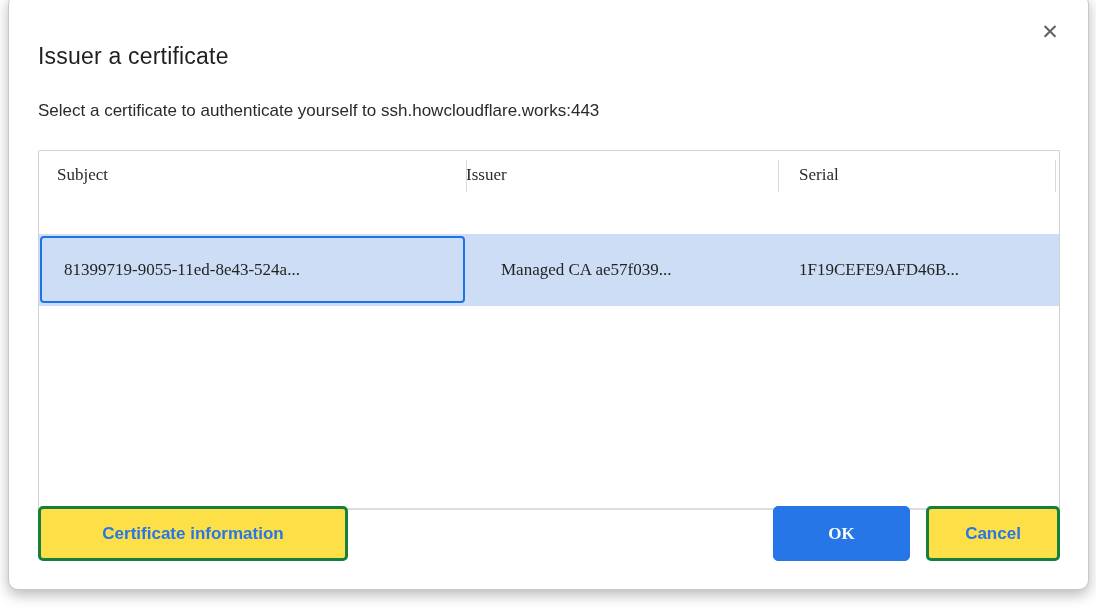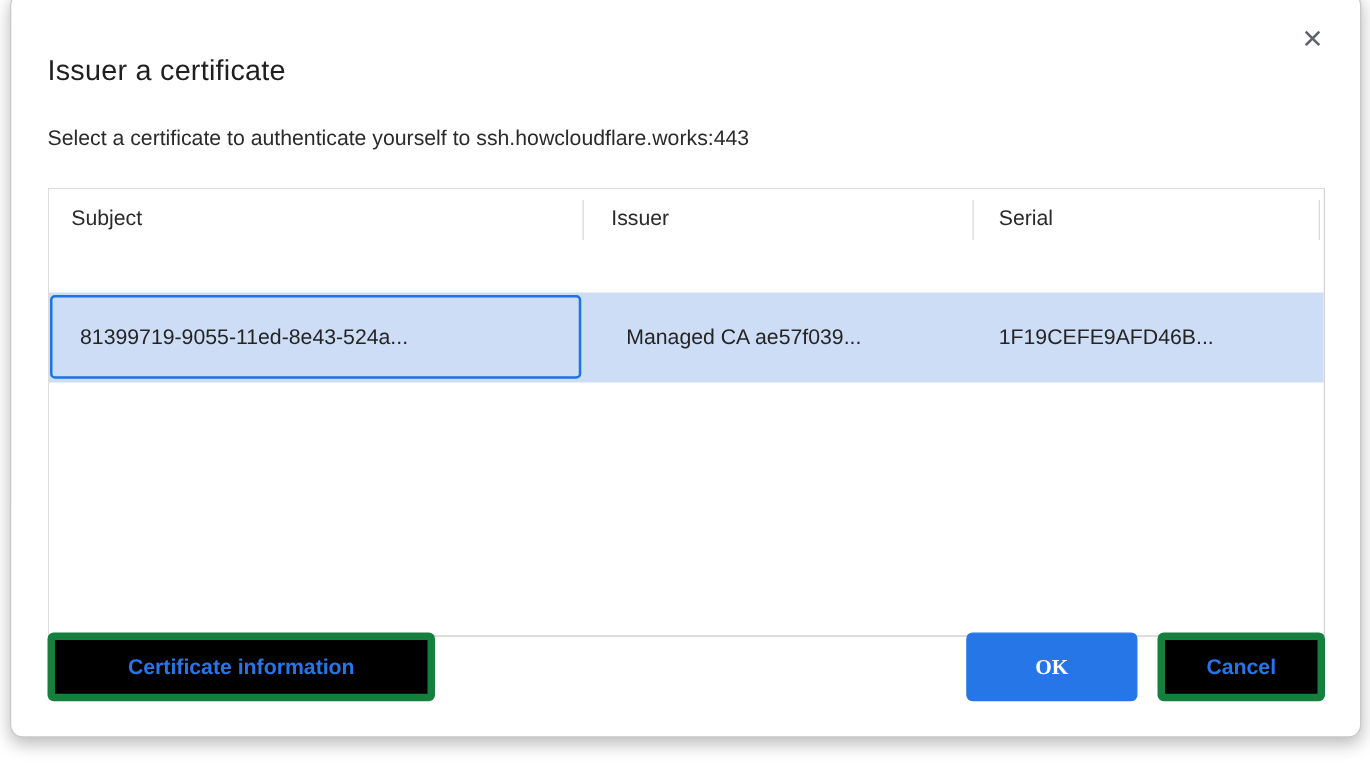--- a/index.html
+++ b/index.html
@@ -47,38 +47,39 @@
   }
   .cert-table {
     position: absolute;
     left: 29px; top: 155px;
     width: 1022px; height: 360px;
     border: 1px solid #d2d2d2;
     border-bottom: 2px solid #dedede;
     border-radius: 2px;
     background: #ffffff;
     overflow: hidden;
+    font-family: Liberation Serif, serif;
   }
   .thead {
     position: relative;
     height: 48px;
     display: flex;
     align-items: center;
   }
   .th {
     font-size: 17px;
     color: #2a2a2a;
     font-weight: 400;
     position: relative;
     height: 100%;
     display: flex;
     align-items: center;
   }
   .th-subject { width: 427px; padding-left: 18px; }
-  .th-issuer  { width: 312px; padding-left: 23px; }
+  .th-issuer  { width: 312px; }
   .th-serial  { width: 277px; padding-left: 21px; }
   .col-divider {
     position: absolute;
     top: 9px;
     width: 1px; height: 32px;
     background: #d9d9d9;
   }
   .div-1 { left: 427px; }
   .div-2 { left: 739px; }
   .div-3 { left: 1016px; }
@@ -116,22 +117,22 @@
     font-family: "Liberation Sans", "DejaVu Sans", sans-serif;
     font-size: 17px;
     font-weight: 700;
     display: flex;
     align-items: center;
     justify-content: center;
     cursor: pointer;
     user-select: none;
   }
   .btn-outline {
-    background: #000000;
-    border: 6px solid #15803d;
+    background: #fde047;
+    border: 3px solid #15803d;
     color: #2675e9;
   }
   .btn-primary {
     background: #2676e8;
     border: 1px solid #2676e8;
     color: #ffffff;
   }
   .btn-cert-info { left: 29px;  width: 310px; }
   .btn-ok       { left: 764px; width: 137px; font-family: Liberation Serif, serif; }
   .btn-cancel   { left: 917px; width: 134px; }

